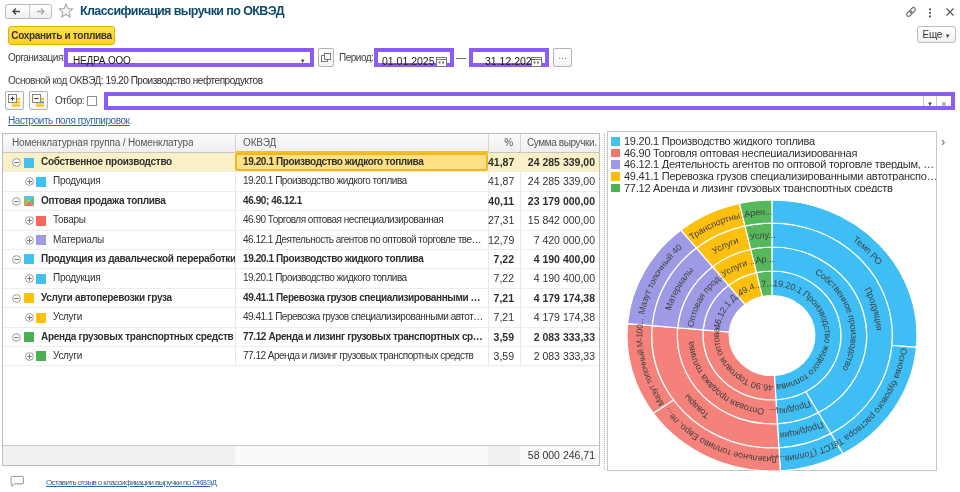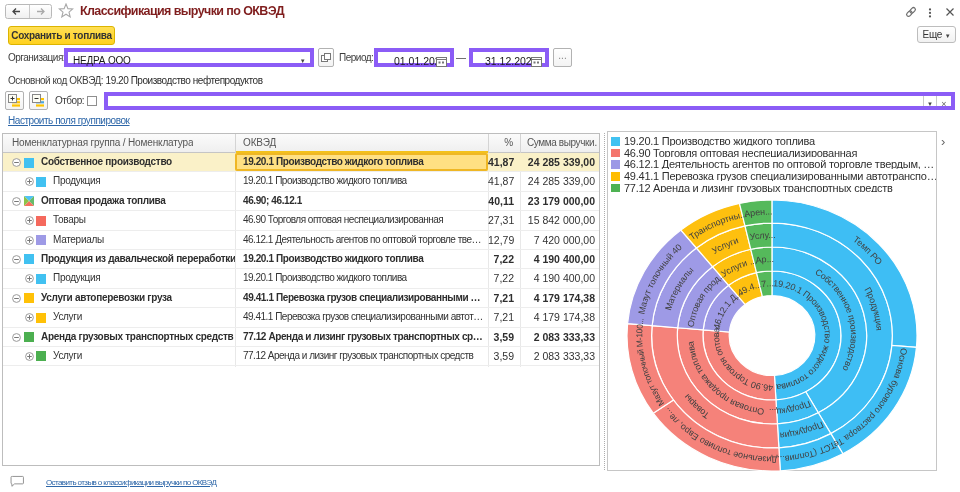--- a/index.html
+++ b/index.html
@@ -1,17 +1,17 @@
 <!DOCTYPE html>
 <html><head><meta charset="utf-8"><style>
 *{margin:0;padding:0;box-sizing:border-box}
 html,body{width:960px;height:492px;background:#fff;font-family:"Liberation Sans",sans-serif;position:relative;overflow:hidden}
 .abs{position:absolute}
 .navgrp{left:5px;top:4px;width:47px;height:15px;border:1px solid #b9b9b9;border-radius:2.5px;background:linear-gradient(#fff,#f0f0f0);display:flex}
-.title{left:80px;top:1px;font-size:12.5px;font-weight:bold;color:#7f1d1d;line-height:20px;letter-spacing:-0.6px}
+.title{left:80px;top:1px;font-size:12.5px;font-weight:bold;color:#0c4a6e;line-height:20px;letter-spacing:-0.6px}
 .savebtn{left:8px;top:26px;width:107px;height:19px;background:linear-gradient(#ffdf55,#ffd11f);border:1px solid #dcb400;border-radius:3px;font-size:10px;font-weight:bold;color:#333;text-align:center;line-height:17px;letter-spacing:-0.3px;white-space:nowrap}
 .morebtn{left:917px;top:26px;width:39px;height:17px;background:linear-gradient(#fff,#f1f1f1);border:1px solid #bdbdbd;border-radius:3px;font-size:10px;color:#333;text-align:center;line-height:15px;letter-spacing:-0.2px}
 .lbl{font-size:10px;letter-spacing:-0.5px;color:#3d3d3d;line-height:19px}
 .inp{border:4px solid #8b5cf6;background:#fff;font-size:10px;color:#1a1a1a;line-height:17px}
 .ddz{position:absolute;right:0;top:0;width:15px;height:100%;color:#444;font-size:6px;text-align:center}
 .sbtn{border:1px solid #b2b2b2;background:linear-gradient(#fff,#f3f3f3);border-radius:2px}
 .link{color:#2d66a8;text-decoration:underline;font-size:10px;letter-spacing:-0.45px}
 .tbl{left:2px;top:133px;width:598px;height:333px;border:1px solid #bdbdbd;background:#fff}
 .thead{position:absolute;left:0;top:0;width:100%;height:19px;background:linear-gradient(#fbfbfb,#efefef);border-bottom:1px solid #c5c5c5;font-size:10px;letter-spacing:-0.15px;color:#555}
 .thead .h{position:absolute;top:0;line-height:18px;white-space:nowrap;overflow:hidden}
@@ -65,21 +65,21 @@
   </svg>
 <div class="abs savebtn">Сохранить и топлива</div>
 <div class="abs morebtn">Еще <span style="font-size:6px;color:#444">▼</span></div>
 <div class="abs lbl" style="left:8px;top:48px">Организация:</div>
 <div class="abs inp" style="left:64px;top:48px;width:250px;height:19px;padding-left:5px;letter-spacing:-0.2px;line-height:18px">НЕДРА ООО<span class="ddz" style="line-height:19px">▼</span></div>
 <div class="abs sbtn" style="left:318px;top:48px;width:16px;height:19px"><svg width="10" height="10" style="margin:4px 0 0 2px">
       <rect x="0.5" y="2.5" width="6" height="6" fill="#fff" stroke="#777"></rect>
       <rect x="3.5" y="0.5" width="6" height="6" fill="#fff" stroke="#777"></rect>
     </svg></div>
 <div class="abs lbl" style="left:339px;top:48px">Период:</div>
-<div class="abs inp" style="left:374px;top:48px;width:80px;height:19px;padding-left:16px;font-size:10.5px;line-height:18px">01.01.2025<svg style="position:absolute;right:3px;top:4px" width="11" height="11">
+<div class="abs inp" style="left:374px;top:48px;width:80px;height:19px;padding-left:4px;font-size:10.5px;line-height:18px">01.01.2025<svg style="position:absolute;right:3px;top:4px" width="11" height="11">
       <rect x="0.5" y="1.5" width="10" height="9" fill="#fff" stroke="#777"></rect>
       <line x1="0.5" y1="3.5" x2="10.5" y2="3.5" stroke="#777"></line>
       <rect x="2.5" y="5.5" width="2" height="2" fill="#777"></rect>
       <rect x="6" y="5.5" width="2" height="2" fill="#777"></rect>
     </svg></div>
 <div class="abs" style="left:456px;top:48px;color:#444;font-size:10px;line-height:19px">—</div>
 <div class="abs inp" style="left:469px;top:48px;width:80px;height:19px;padding-left:12px;font-size:10.5px;line-height:18px">31.12.2025<svg style="position:absolute;right:3px;top:4px" width="11" height="11">
       <rect x="0.5" y="1.5" width="10" height="9" fill="#fff" stroke="#777"></rect>
       <line x1="0.5" y1="3.5" x2="10.5" y2="3.5" stroke="#777"></line>
       <rect x="2.5" y="5.5" width="2" height="2" fill="#777"></rect>
@@ -273,20 +273,26 @@
             <line x1="2.2" y1="4.5" x2="6.8" y2="4.5" stroke="#777" stroke-width="1"></line>
             <line x1="4.5" y1="2.2" x2="4.5" y2="6.8" stroke="#777" stroke-width="1"></line>
           </svg>
           <span class="sq" style="left:33px;background:#4caf50"></span>
           <span class="nm" style="left:50px">Услуги</span>
         </div>
         <div class="c2">77.12 Аренда и лизинг грузовых транспортных средств</div>
         <div class="c3">3,59</div>
         <div class="c4">2 083 333,33</div>
       </div>
+ </div>
+ <div class="tfoot">
+  <div style="left:0;width:232px;background:#f1f1f1"></div>
+  <div style="left:232px;width:253px;background:#fafafa"></div>
+  <div style="left:485px;width:32px;background:#f1f1f1"></div>
+  <div style="left:517px;width:79px;background:#fafafa;text-align:right;padding-right:4px">58 000 246,71</div>
  </div>
 </div>
 <svg class="abs" style="left:10px;top:475px" width="15" height="13" viewBox="0 0 15 13">
     <path d="M2 1 h11 a0.9 0.9 0 0 1 0.9 0.9 v6.2 a0.9 0.9 0 0 1 -0.9 0.9 h-8.6 l-2.9 2.6 v-2.6 h0 a0.9 0.9 0 0 1 -0.9 -0.9 v-6.2 a0.9 0.9 0 0 1 0.9 -0.9 z" fill="#fff" stroke="#8c8c8c" transform="translate(0.5,0.5) scale(0.93)"></path>
   </svg>
 <a class="abs link" style="left:46px;top:477.5px;font-size:8px;letter-spacing:-0.6px">Оставить отзыв о классификации выручки по ОКВЭД</a>
 <div class="abs" style="left:604px;top:133px;height:337px;border-left:1px dotted #adadad"></div>
 <div class="abs panel">
  <div style="position:absolute;left:0;top:2px;width:100%">
 <div class="lr"><span class="lsq" style="background:#41c2f1"></span><span class="ltx">19.20.1 Производство жидкого топлива</span></div>

